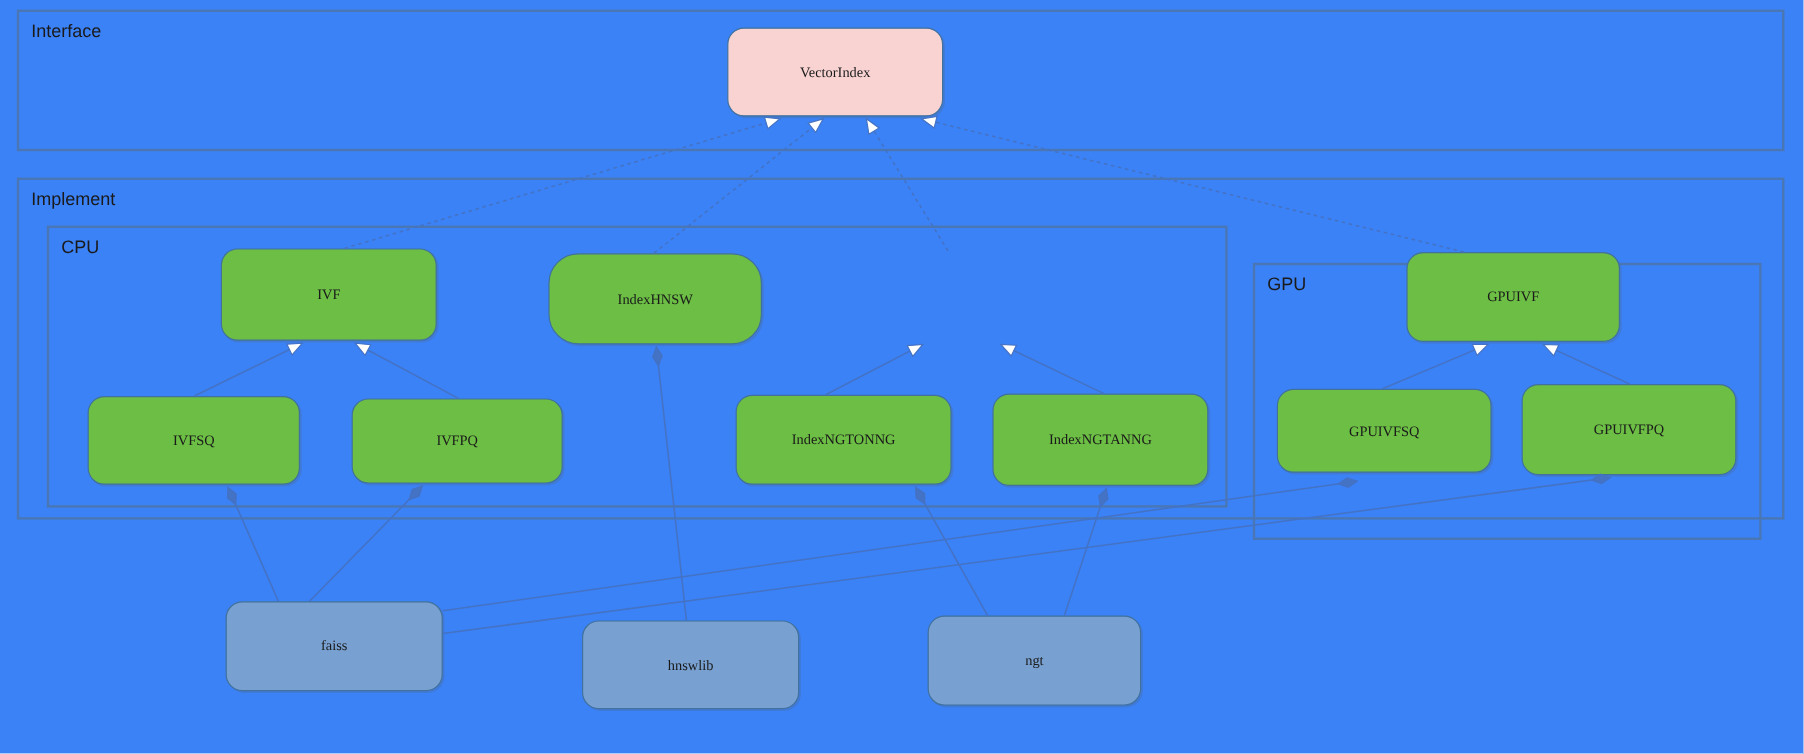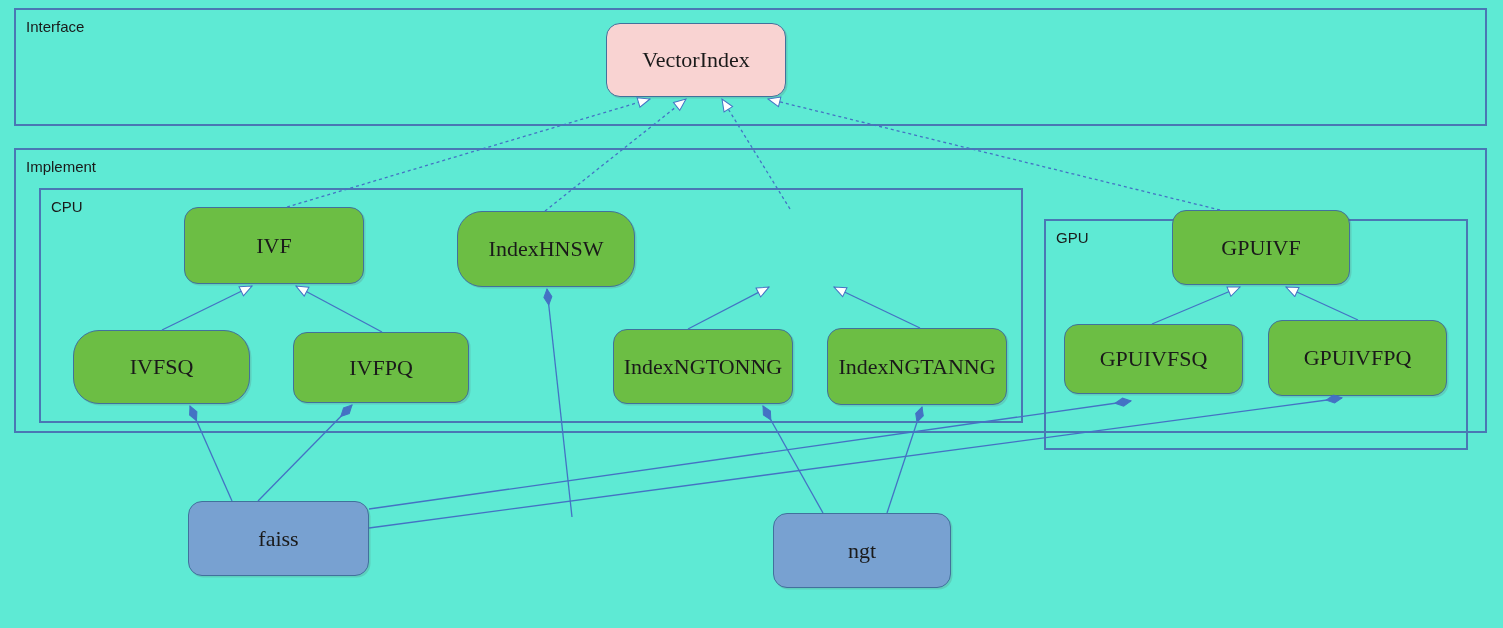--- a/index.html
+++ b/index.html
@@ -9,21 +9,21 @@
     --connector:#4472c4;
     --frame-border:#4a77b4;
     --node-border:#41719c;
     --text:#1a1a1a;
   }
   html,body{margin:0;padding:0;background:#ffffff;}
   #stage{
     position:relative;
     width:1503px;
     height:628px;
-    background:#5eead4;
+    background:#3b82f6;
     font-family:"Liberation Sans", sans-serif;
     overflow:hidden;
   }
   
   .group{
     position:absolute;
     border:2px solid var(--frame-border);
     background:transparent;
     box-sizing:border-box;
   }
@@ -53,32 +53,32 @@
   
   .node{
     position:absolute;
     box-sizing:border-box;
     border:1.5px solid var(--node-border);
     border-radius:14px;
     display:flex;
     align-items:center;
     justify-content:center;
     font-family:"Liberation Serif", serif;
-    font-size:22px;
+    font-size:12px;
     color:var(--text);
     box-shadow:1.5px 1.5px 0 rgba(90,90,90,0.18);
   }
   .node-interface{background:var(--interface-fill);}
   .node-class{background:var(--class-fill);}
   .node-lib{background:var(--thirdparty-fill);}
   #n-vectorindex{left:606px;top:23px;width:180px;height:74px;}
   #n-ivf{left:184px;top:207px;width:180px;height:77px;}
   #n-indexhnsw{left:457px;top:211px;width:178px;height:76px;border-radius:25px;}
   #n-indexngt{left:703px;top:209px;width:179px;height:76px;}
-  #n-ivfsq{left:73px;top:330px;width:177px;height:74px;border-radius:26px;}
+  #n-ivfsq{left:73px;top:330px;width:177px;height:74px;}
   #n-ivfpq{left:293px;top:332px;width:176px;height:71px;}
   #n-indexngtonng{left:613px;top:329px;width:180px;height:75px;}
   #n-indexngtanng{left:827px;top:328px;width:180px;height:77px;}
   #n-gpuivf{left:1172px;top:210px;width:178px;height:75px;}
   #n-gpuivfsq{left:1064px;top:324px;width:179px;height:70px;}
   #n-gpuivfpq{left:1268px;top:320px;width:179px;height:76px;}
   #n-faiss{left:188px;top:501px;width:181px;height:75px;}
   #n-hnswlib{left:485px;top:517px;width:181px;height:74px;}
   #n-ngt{left:773px;top:513px;width:178px;height:75px;}
   
@@ -135,20 +135,23 @@
   </div>
   <div class="node node-class" id="n-gpuivfsq">
     <span>GPUIVFSQ</span>
   </div>
   <div class="node node-class" id="n-gpuivfpq">
     <span>GPUIVFPQ</span>
   </div>
   <div class="node node-lib" id="n-faiss">
     <span>faiss</span>
   </div>
+  <div class="node node-lib" id="n-hnswlib">
+    <span>hnswlib</span>
+  </div>
   <div class="node node-lib" id="n-ngt">
     <span>ngt</span>
   </div>
 
   <svg id="edges" viewBox="0 0 1503 628" xmlns="http://www.w3.org/2000/svg">
     <defs>
       <marker id="tri" viewBox="0 0 14 12" refX="13" refY="6" markerWidth="14" markerHeight="12" orient="auto" markerUnits="userSpaceOnUse">
         <path d="M1,1 L13,6 L1,11 Z" fill="#ffffff" stroke="#4472c4" stroke-width="1"></path>
       </marker>
       <marker id="diam" viewBox="0 0 18 10" refX="17" refY="5" markerWidth="18" markerHeight="10" orient="auto" markerUnits="userSpaceOnUse">

